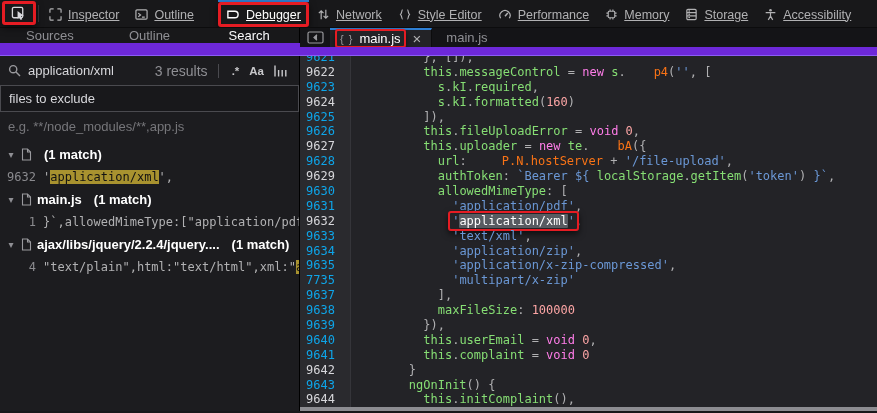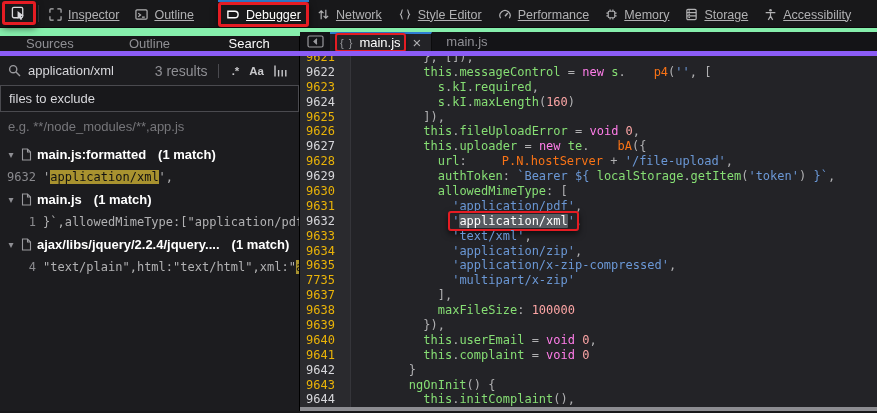--- a/index.html
+++ b/index.html
@@ -18,21 +18,21 @@
   .t-tab.active{color:#fff;border-top-color:var(--blue);margin-left:16px;}
   .gicon{display:flex;align-items:center;}
 
   
   .redbox{position:relative;}
   .redbox::after{content:"";position:absolute;inset:0;border:3px solid var(--red);border-radius:3px;
                  box-shadow:0 3px 7px rgba(0,0,0,.6);pointer-events:none;z-index:9;}
   .pick.redbox::after{inset:1px 0 2px 2px;}
 
   
-  .row2{height:28px;display:flex;align-items:flex-end;border-bottom:5px solid #8b5cf6;background:#86efac;}
+  .row2{height:28px;display:flex;align-items:flex-start;border-bottom:1px solid #8b5cf6;background:#6d28d9;}
   .side-tabs{width:300px;display:flex;background:#18181a;border-right:1px solid #000;flex:none;}
   .side-tab{flex:1;display:flex;align-items:center;justify-content:center;font-size:13px;color:#8f8f94;}
   .side-tab.active{color:#f9f9fa;}
   .editor-tabbar{flex:1;display:flex;align-items:stretch;background:#141417;overflow:hidden;}
   .collapse-btn{width:30px;display:flex;align-items:center;justify-content:center;color:#9a9a9e;}
   .src-tab{display:flex;align-items:center;gap:6px;padding:0 7px;background:#232327;
            border-top:2px solid var(--blue);border-right:1px solid #0c0c0d;position:relative;}
   .tabwrap{display:flex;align-items:center;gap:6px;padding:1px 3px;}
   .tabwrap.redbox::after{inset:-1px -2px;border-width:2.5px;}
   .braces{color:#9a9a9e;font-size:11px;letter-spacing:1px;}
@@ -62,21 +62,21 @@
              font-size:12px;white-space:pre;overflow:hidden;color:#b1b1b3;}
   .mline{width:36px;text-align:right;color:#8a8a8e;margin-right:7px;flex:none;}
   .mtext{white-space:pre;overflow:hidden;}
   .hlY{background:#a8922f;color:#121212;}
 
   
   .editor{flex:1;position:relative;background:#232327;overflow:hidden;}
   .gutter-col{position:absolute;top:0;bottom:4px;left:0;width:51px;background:#2a2a2e;border-right:1px solid #35353a;}
   .cm-lines{position:absolute;top:-6px;left:0;right:0;}
   .cm-line{display:flex;height:14.9px;line-height:14.9px;font-family:"DejaVu Sans Mono",monospace;font-size:12px;}
-  .ln{width:43px;flex:none;text-align:right;padding-right:8px;color:#eab308;position:relative;z-index:1;}
+  .ln{width:43px;flex:none;text-align:right;padding-right:8px;color:#0ea5e9;position:relative;z-index:1;}
   .ln.bright{color:#d7d7db;}
   .code{white-space:pre;padding-left:8px;position:relative;z-index:1;}
   .t-p{color:#b1b1b3;} .t-g{color:#86de74;} .t-k{color:#ff7de9;}
   .t-f{color:#f97316;padding-left:28px;} .t-n{color:#fca5a5;} .t-s{color:#6b98d6;}
   .t-h{background:#585b61;color:#fff;border-radius:1px;}
   .redbox-inline{position:relative;}
   .redbox-inline::after{content:"";position:absolute;inset:-3px -4px;border:2.5px solid var(--red);
                         border-radius:3px;box-shadow:0 3px 6px rgba(0,0,0,.6);pointer-events:none;}
   .hscroll{position:absolute;left:0;right:0;bottom:0;height:4px;background:#8c8c91;}
 </style>
@@ -227,21 +227,20 @@
     <div class="ph-row">e.g. **/node_modules/**,app.js</div>
     <div class="results" id="results">
         <div class="file-row">
           <span class="chev">▾</span>
           <span class="ficon">
             <svg width="11" height="13" viewBox="0 0 11 13" fill="none" stroke="currentColor" stroke-width="1.1">
               <path d="M1.5 1 H6.5 L9.5 4 V12 H1.5 Z"></path>
               <path d="M6.5 1 V4 H9.5"></path>
             </svg>
           </span>
-          <span class="fname">main.js:formatted</span>
           <span class="fcount">(1 match)</span>
         </div>
         <div class="match-row"><span class="mline">9632</span><span class="mtext">'<span class="hlY">application/xml</span>',</span></div>
         <div class="file-row">
           <span class="chev">▾</span>
           <span class="ficon">
             <svg width="11" height="13" viewBox="0 0 11 13" fill="none" stroke="currentColor" stroke-width="1.1">
               <path d="M1.5 1 H6.5 L9.5 4 V12 H1.5 Z"></path>
               <path d="M6.5 1 V4 H9.5"></path>
             </svg>
@@ -275,21 +274,21 @@
         <div class="cm-line">
           <span class="ln bright">9622</span>
           <span class="code"><span class="t-p">          </span><span class="t-g">this</span><span class="t-p">.</span><span class="t-g">messageControl</span><span class="t-p"> = </span><span class="t-k">new</span><span class="t-p"> </span><span class="t-g">s</span><span class="t-p">.</span><span class="t-f">p4</span><span class="t-p">(</span><span class="t-s">''</span><span class="t-p">, [</span></span>
         </div>
         <div class="cm-line">
           <span class="ln">9623</span>
           <span class="code"><span class="t-p">            </span><span class="t-g">s</span><span class="t-p">.</span><span class="t-g">kI</span><span class="t-p">.</span><span class="t-g">required</span><span class="t-p">,</span></span>
         </div>
         <div class="cm-line">
           <span class="ln bright">9624</span>
-          <span class="code"><span class="t-p">            </span><span class="t-g">s</span><span class="t-p">.</span><span class="t-g">kI</span><span class="t-p">.</span><span class="t-g">maxLength</span><span class="t-p">(</span><span class="t-n">160</span><span class="t-p">)</span></span>
+          <span class="code"><span class="t-p">            </span><span class="t-g">s</span><span class="t-p">.</span><span class="t-g">kI</span><span class="t-p">.</span><span class="t-g">formatted</span><span class="t-p">(</span><span class="t-n">160</span><span class="t-p">)</span></span>
         </div>
         <div class="cm-line">
           <span class="ln">9625</span>
           <span class="code"><span class="t-p">          ]),</span></span>
         </div>
         <div class="cm-line">
           <span class="ln">9626</span>
           <span class="code"><span class="t-p">          </span><span class="t-g">this</span><span class="t-p">.</span><span class="t-g">fileUploadError</span><span class="t-p"> = </span><span class="t-k">void</span><span class="t-p"> </span><span class="t-n">0</span><span class="t-p">,</span></span>
         </div>
         <div class="cm-line">

